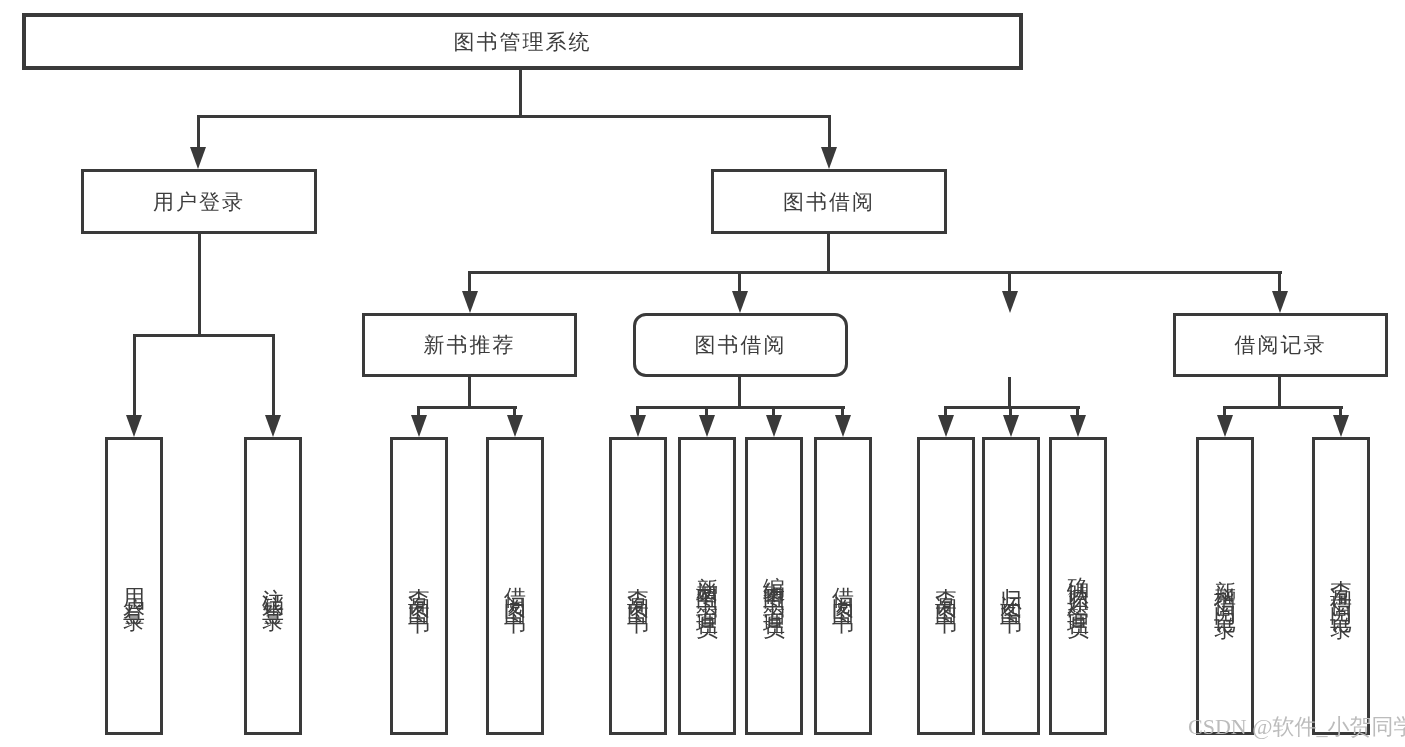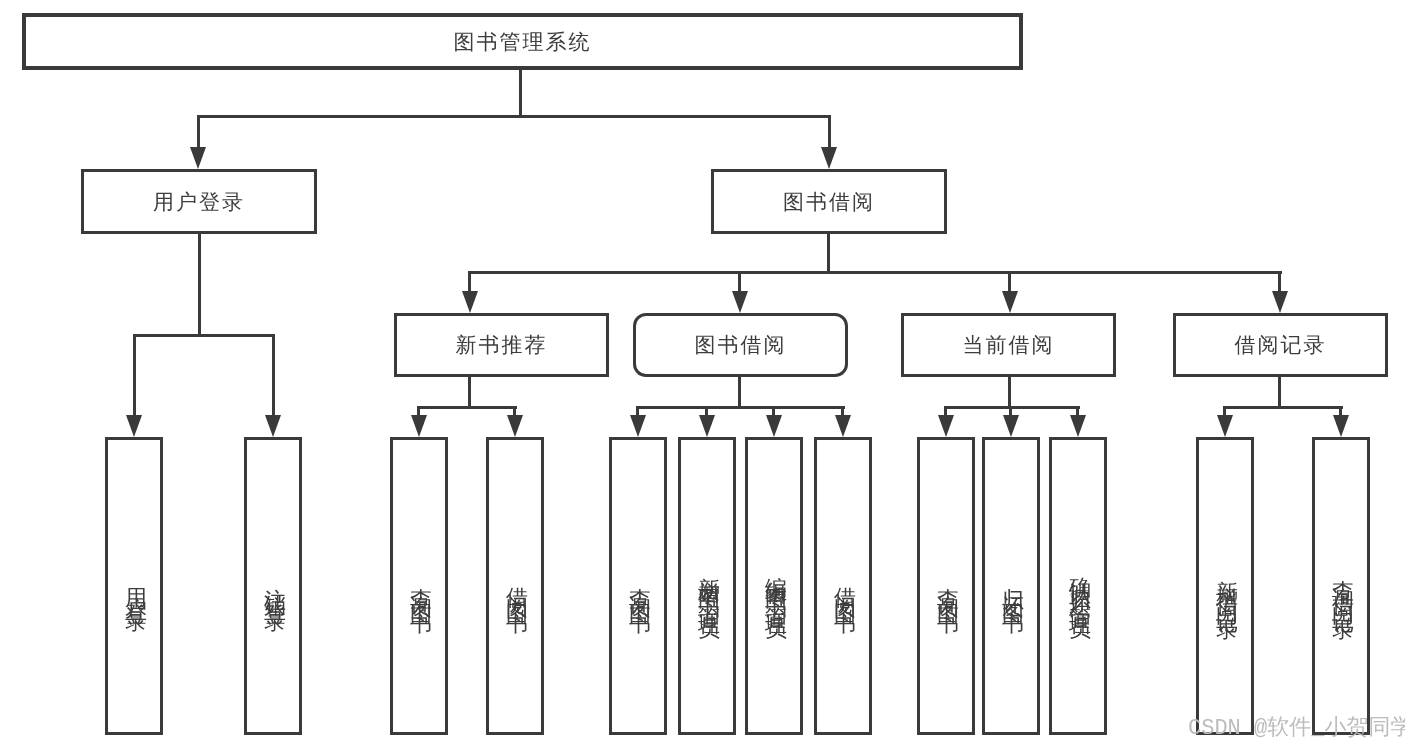--- a/index.html
+++ b/index.html
@@ -7,21 +7,21 @@
     --text:#3d3d3d;
     --bg:#ffffff;
     --wm:#bcbcbc;
   }
   html,body{margin:0;padding:0;background:var(--bg);}
   #stage{
     position:relative;
     width:1405px;height:747px;
     background:var(--bg);
     overflow:hidden;
-    font-family:Liberation Mono, monospace;
+    font-family:Liberation Serif, serif;
   }
   .box{
     position:absolute;
     box-sizing:border-box;
     border:3px solid var(--line);
     background:var(--bg);
     display:flex;
     align-items:center;
     justify-content:center;
     color:var(--text);
@@ -78,23 +78,22 @@
   <div class="line" style="left:468px;top:271px;width:814px;height:3px;"></div>
   <div class="line" style="left:468px;top:271px;width:3px;height:22px;"></div>
   <div class="arrow" style="left:462px;top:291px;"></div>
   <div class="line" style="left:738px;top:271px;width:3px;height:22px;"></div>
   <div class="arrow" style="left:732px;top:291px;"></div>
   <div class="line" style="left:1008px;top:271px;width:3px;height:22px;"></div>
   <div class="arrow" style="left:1002px;top:291px;"></div>
   <div class="line" style="left:1278px;top:271px;width:3px;height:22px;"></div>
   <div class="arrow" style="left:1272px;top:291px;"></div>
 
-  <div class="box h" style="left:362px;top:313px;width:215px;height:64px;margin-left:32px;">新书推荐</div>
+  <div class="box h" style="left:362px;top:313px;width:215px;height:64px;">新书推荐</div>
   <div class="box h" style="left:633px;top:313px;width:215px;height:64px;border-radius:13px;">图书借阅</div>
-  <div class="box h" style="left:901px;top:313px;width:215px;height:64px;">当前借阅</div>
   <div class="box h" style="left:1173px;top:313px;width:215px;height:64px;">借阅记录</div>
 
   <div class="line" style="left:468px;top:377px;width:3px;height:32px;"></div>
   <div class="line" style="left:417px;top:406px;width:100px;height:3px;"></div>
   <div class="line" style="left:417px;top:406px;width:3px;height:11px;"></div>
   <div class="arrow" style="left:411px;top:415px;"></div>
   <div class="line" style="left:513px;top:406px;width:3px;height:11px;"></div>
   <div class="arrow" style="left:507px;top:415px;"></div>
 
   <div class="line" style="left:738px;top:377px;width:3px;height:32px;"></div>

